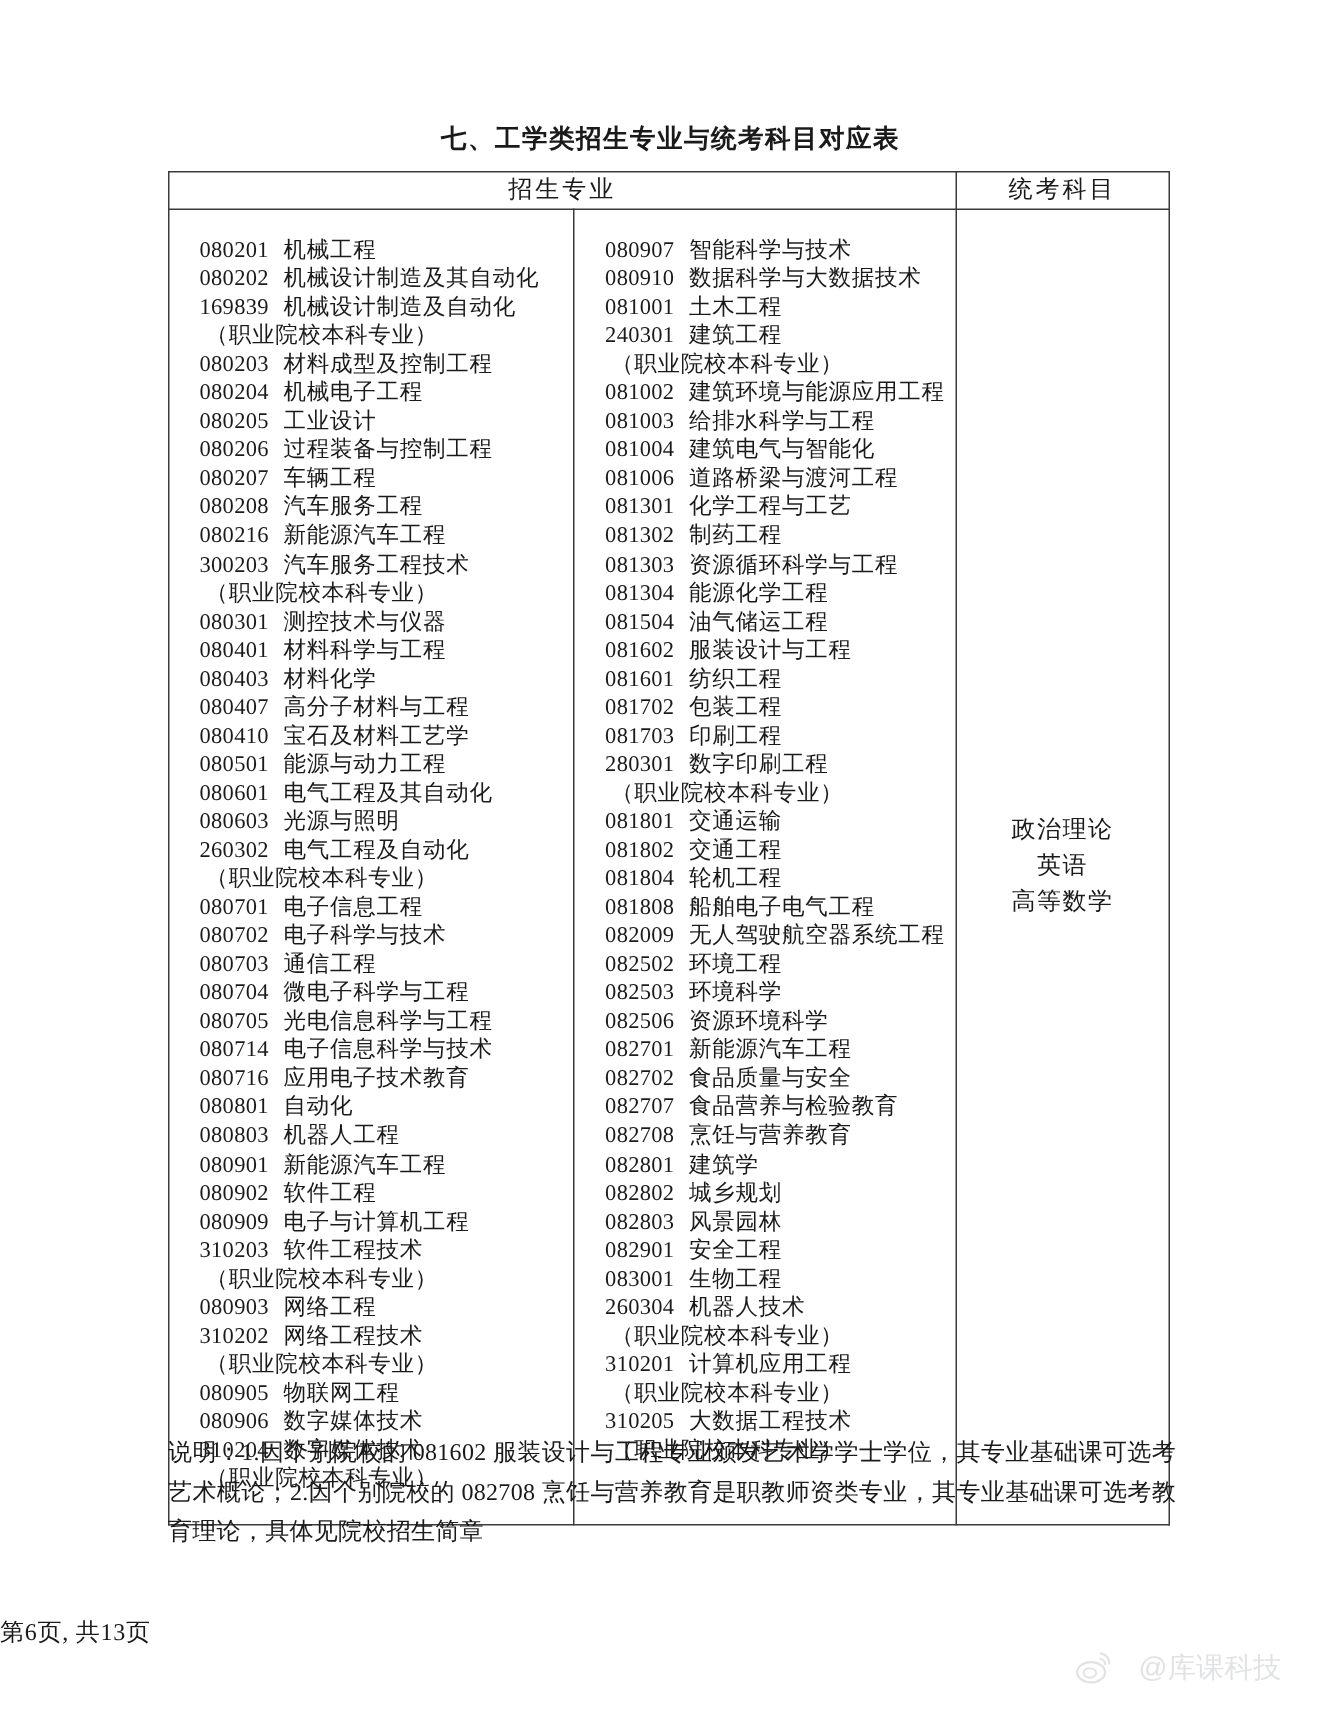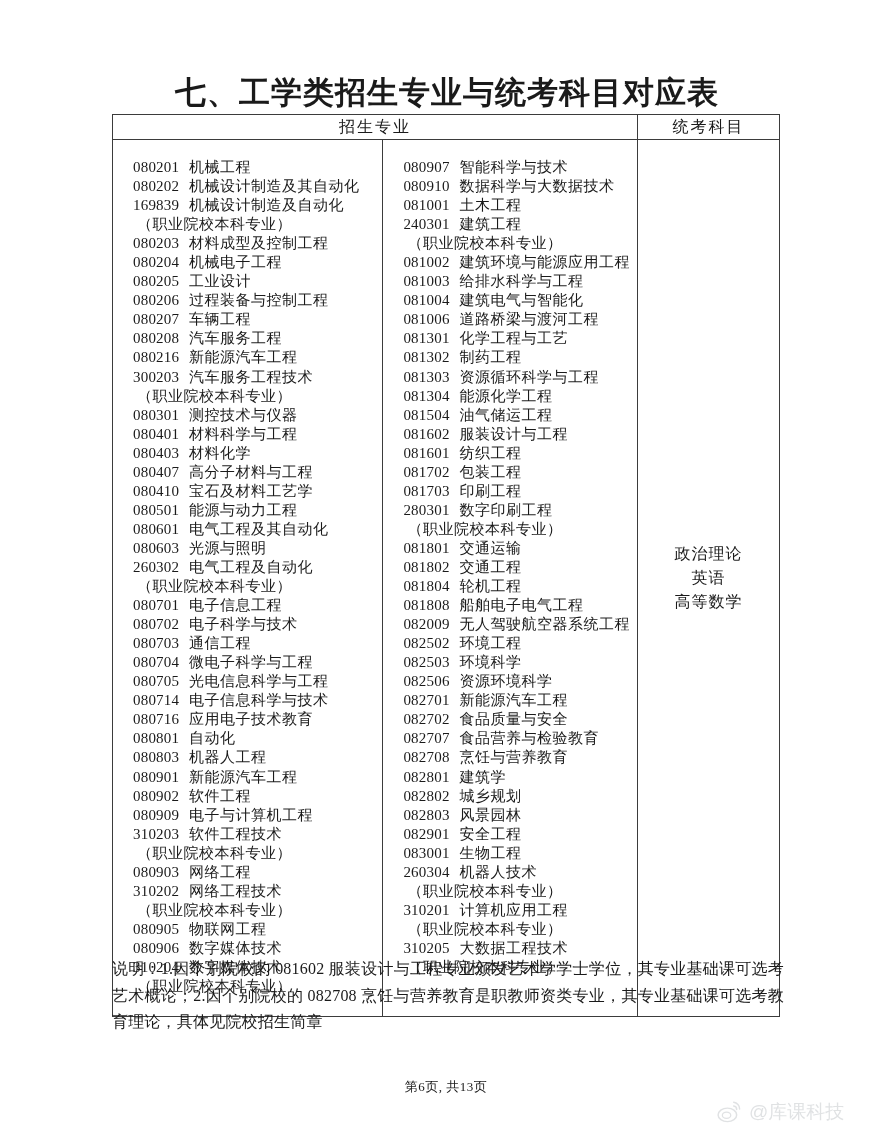--- a/index.html
+++ b/index.html
@@ -21,21 +21,21 @@
     height: 1139px;
     box-sizing: border-box;
   }
 
   
   .doc-title {
     position: absolute;
     left: 112px;
     top: 78px;
     width: 670px;
-    font-size: 31px;
+    font-size: 17px;
     font-weight: bold;
     letter-spacing: 1px;
     text-align: center;
     line-height: 30px;
     white-space: nowrap;
   }
 
   
   .tbl-wrap {
     position: absolute;
@@ -119,33 +119,32 @@
     text-justify: inter-ideograph;
     letter-spacing: 0.2px;
   }
 
   
   .pagefoot {
     position: absolute;
     left: 0;
     top: 1078px;
     width: 892px;
-    text-align: center;
-    font-size: 13px;
+    font-size: 16px;
     letter-spacing: 0.5px;
   }
 
   
   .watermark {
     position: absolute;
     left: 716px;
     top: 1098px;
     display: flex;
     align-items: center;
-    gap: 6px;
+    gap: 16px;
     opacity: 0.30;
   }
   .watermark .wm-logo {
     width: 27px;
     height: 27px;
     flex: 0 0 27px;
   }
   .watermark .wm-text {
     font-size: 19px;
     color: #9aa0a6;

